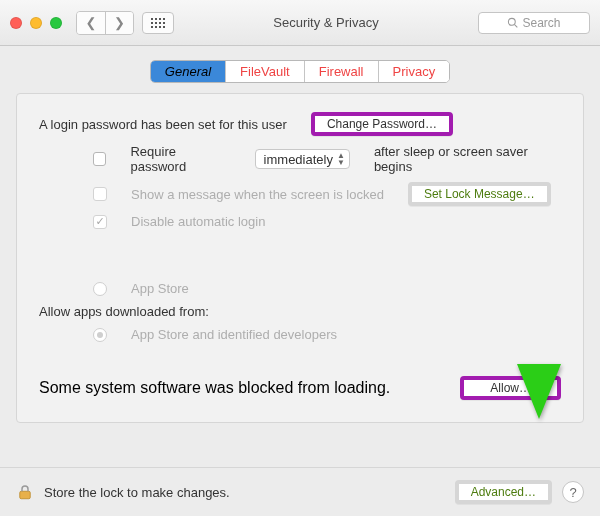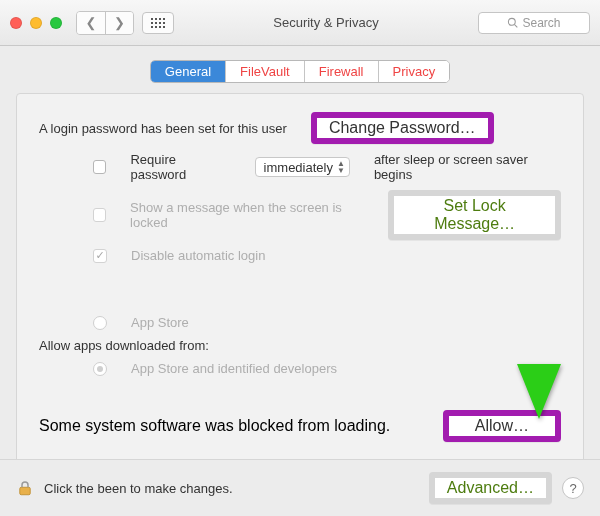--- a/index.html
+++ b/index.html
@@ -17,30 +17,30 @@
 .gridbtn { width: 32px; height: 22px; border: 1px solid #c5c5c5; border-radius: 4px; background: #fcfcfc; display: flex; align-items: center; justify-content: center; }
 .gridicon { display: grid; grid-template-columns: repeat(4,2px); grid-template-rows: repeat(3,2px); gap: 2px; }
 .gridicon span { background: #555; width: 2px; height: 2px; }
 .title { flex: 1; text-align: center; font-size: 13px; color: #4a4a4a; }
 .search { width: 112px; height: 22px; border: 1px solid #c5c5c5; border-radius: 4px; background: #fff; display: flex; align-items: center; justify-content: center; gap: 4px; color: #999; font-size: 12px; }
 .search svg { width: 11px; height: 11px; }
 
 .tabs { display: flex; justify-content: center; padding: 14px 0 10px; }
 .tabseg { display: flex; border: 1px solid #b8b8b8; border-radius: 5px; overflow: hidden; background: #fff; }
 .tabseg button { border: none; background: #fff; padding: 3px 14px; font-size: 13px; color: #ef4444; }
-.tabseg button.active { background: #3b88d9; color: #ffffff; }
+.tabseg button.active { background: #3b88d9; color: #000000; font-style: italic; }
 .tabseg button + button { border-left: 1px solid #c5c5c5; }
 
 .panel { margin: 0 16px; background: #f2f2f2; border: 1px solid #d6d6d6; border-radius: 4px; padding: 18px 22px 22px; position: relative; }
 
 .row { display: flex; align-items: center; gap: 24px; margin-bottom: 8px; font-size: 13px; color: #333; }
 .row.indent { padding-left: 54px; }
 .row.d { color: #aeaeae; }
 
-.macbtn { background: #fff; border: 6px solid #a21caf; border-radius: 4px; padding: 1px 12px; font-size: 16px; color: #333; box-shadow: 0 1px 0 rgba(0,0,0,.05); }
+.macbtn { background: #fff; border: 4px solid #a21caf; border-radius: 4px; padding: 1px 12px; font-size: 12px; color: #333; box-shadow: 0 1px 0 rgba(0,0,0,.05); }
 .macbtn.d { color: #4d7c0f; border-color: #d6d6d6; }
 
 .chk { width: 14px; height: 14px; border: 1px solid #b6b6b6; border-radius: 3px; background: #fff; display: inline-flex; align-items: center; justify-content: center; font-size: 11px; color: #a6a6a6; }
 .chk.d { border-color: #d3d3d3; }
 
 .select { display: inline-flex; align-items: center; border: 1px solid #c8c8c8; border-radius: 4px; background: #fff; padding: 0 4px 0 8px; height: 20px; font-size: 13px; color: #333; gap: 4px; }
 .select .arrows { font-size: 8px; line-height: 7px; color: #666; display: flex; flex-direction: column; }
 
 .radio { width: 14px; height: 14px; border: 1px solid #cfcfcf; border-radius: 50%; background: #fff; display: inline-flex; align-items: center; justify-content: center; }
 .radio .dotr { width: 6px; height: 6px; border-radius: 50%; background: #cfcfcf; }
@@ -162,17 +162,17 @@
       <path d="M30 0 L30 100 L8 100 L30 155 L52 100 L30 100 Z" fill="#2bce17"></path>
     </svg>
   </div>
 </div>
 
 <div class="footer">
   <svg class="lock" viewBox="0 0 24 24">
     <rect x="5" y="11" width="14" height="10" rx="2" fill="#e8b04a" stroke="#b88420"></rect>
     <path d="M8 11 V8 a4 4 0 0 1 8 0 V11" fill="none" stroke="#9a9a9a" stroke-width="2"></path>
   </svg>
-  <span class="foot-text">Click the been to make changes.</span>
+  <span class="foot-text">Store the lock to make changes.</span>
   <span class="spacer"></span>
   <button class="macbtn d">Advanced…</button>
   <div class="helpbtn">?</div>
 </div>
 
 </body></html>

